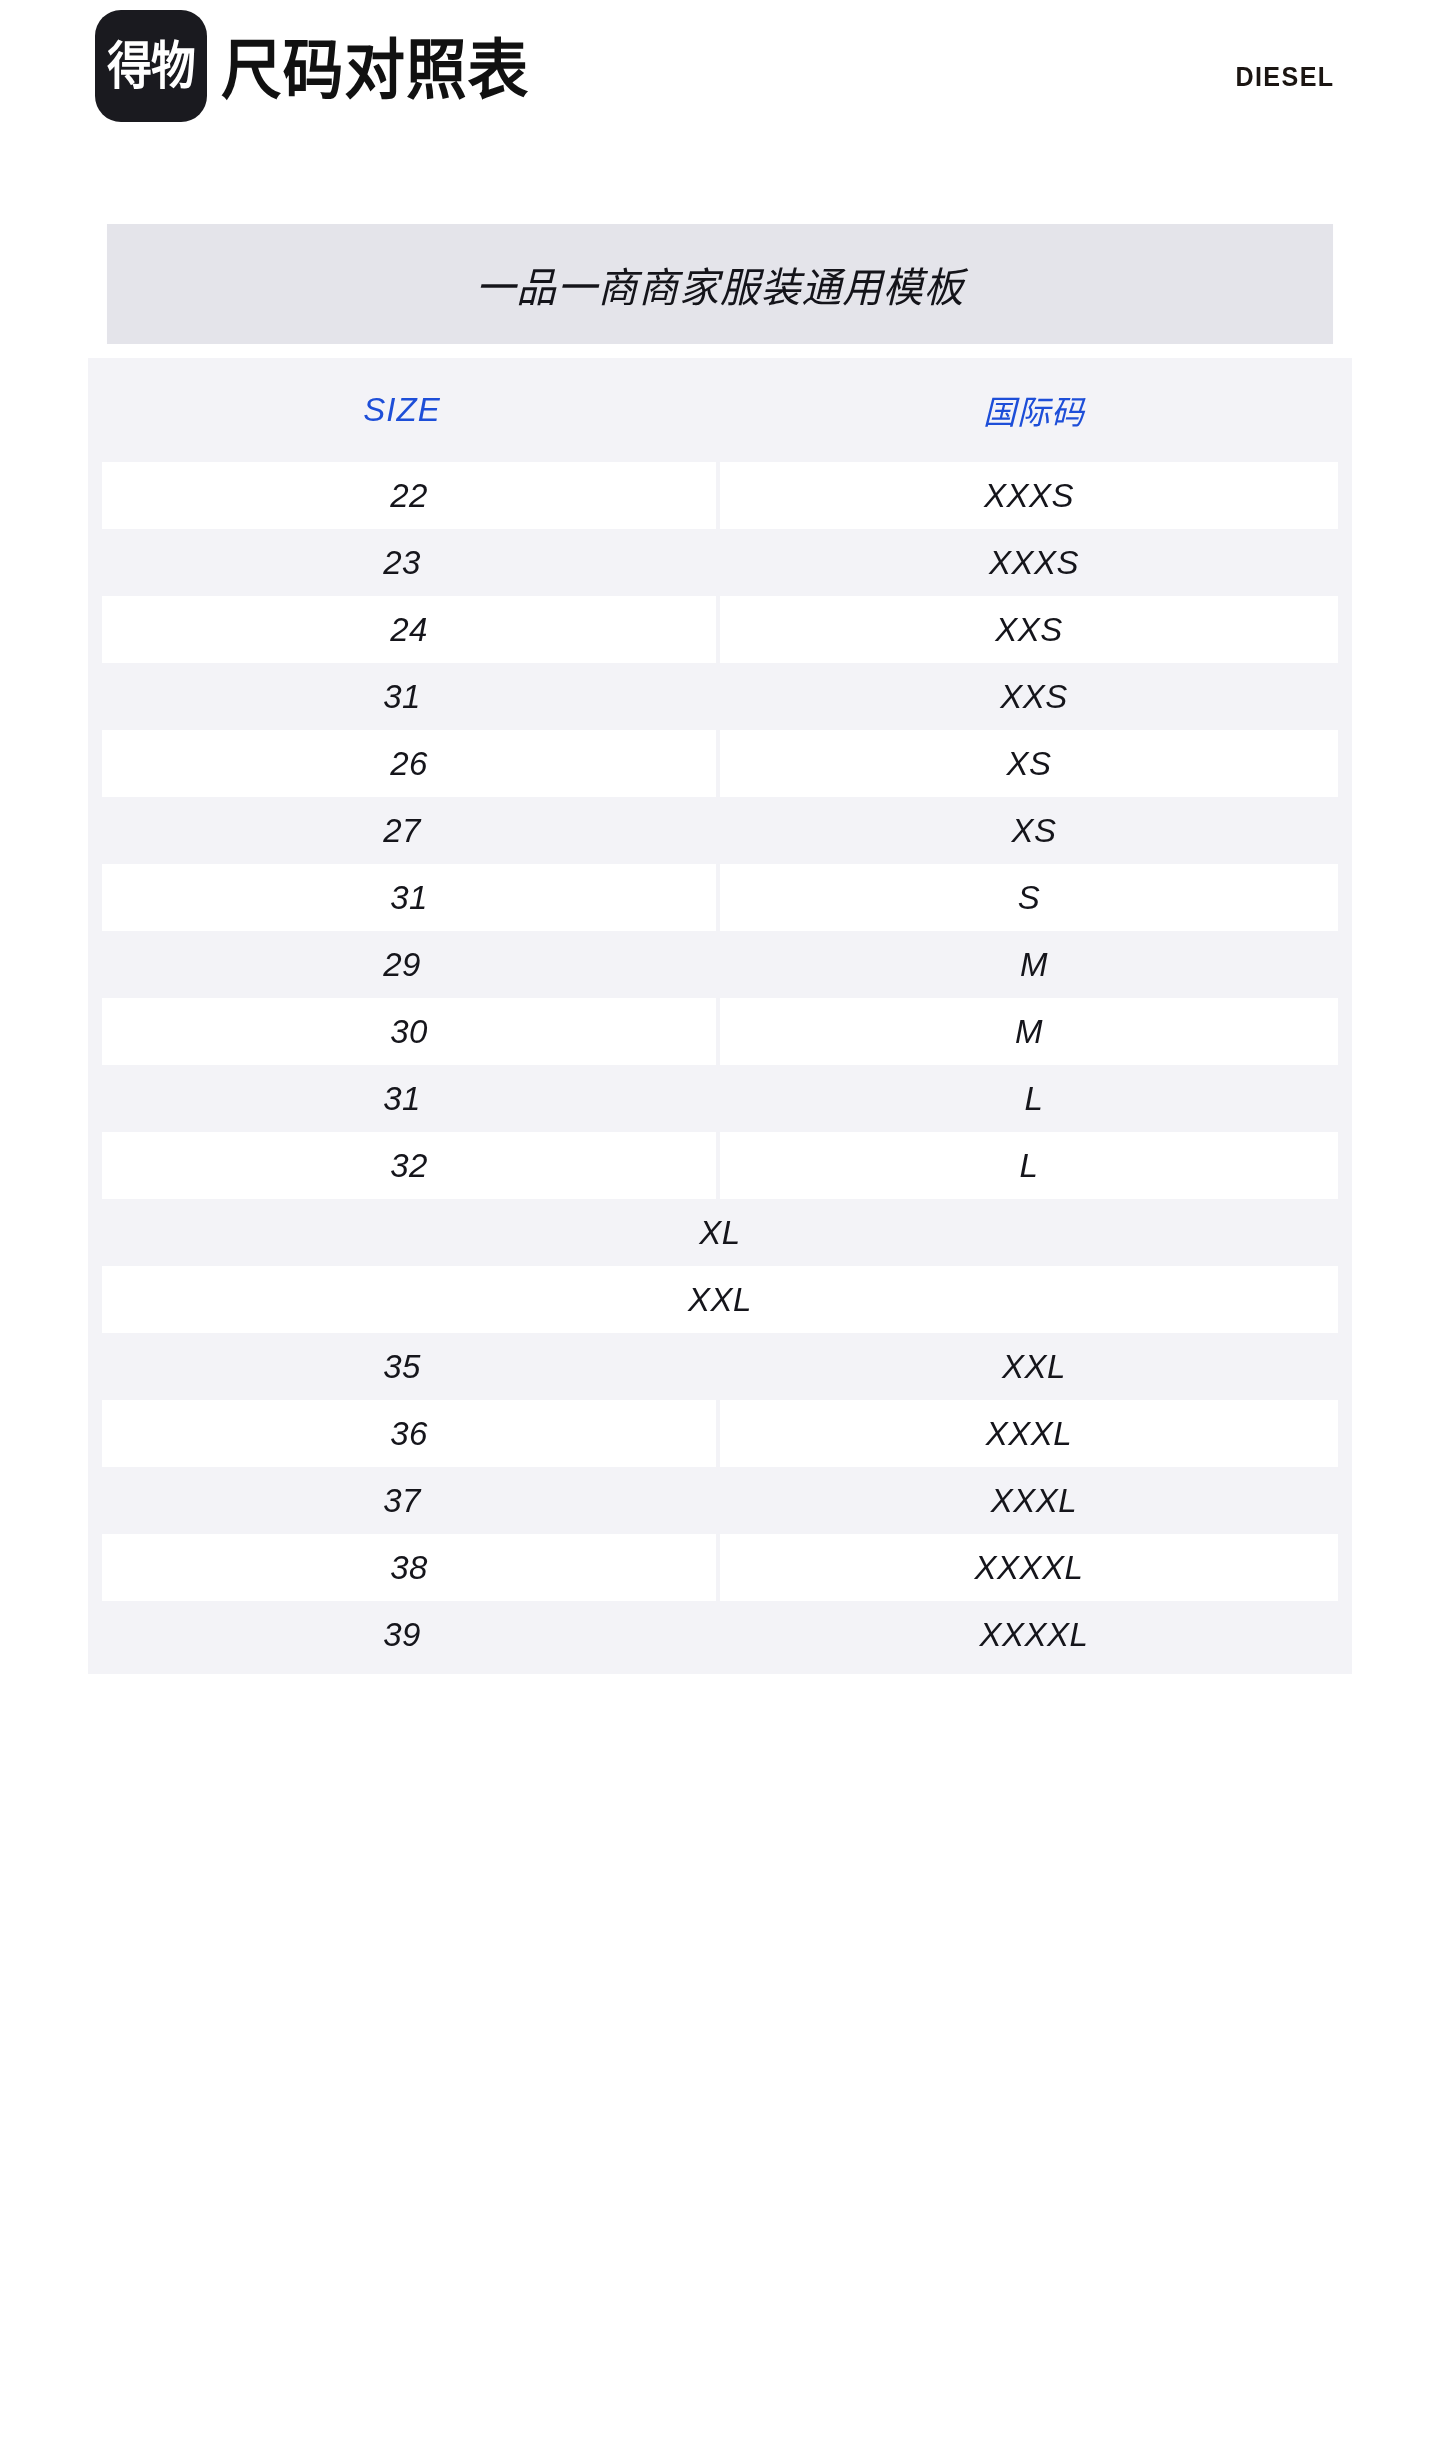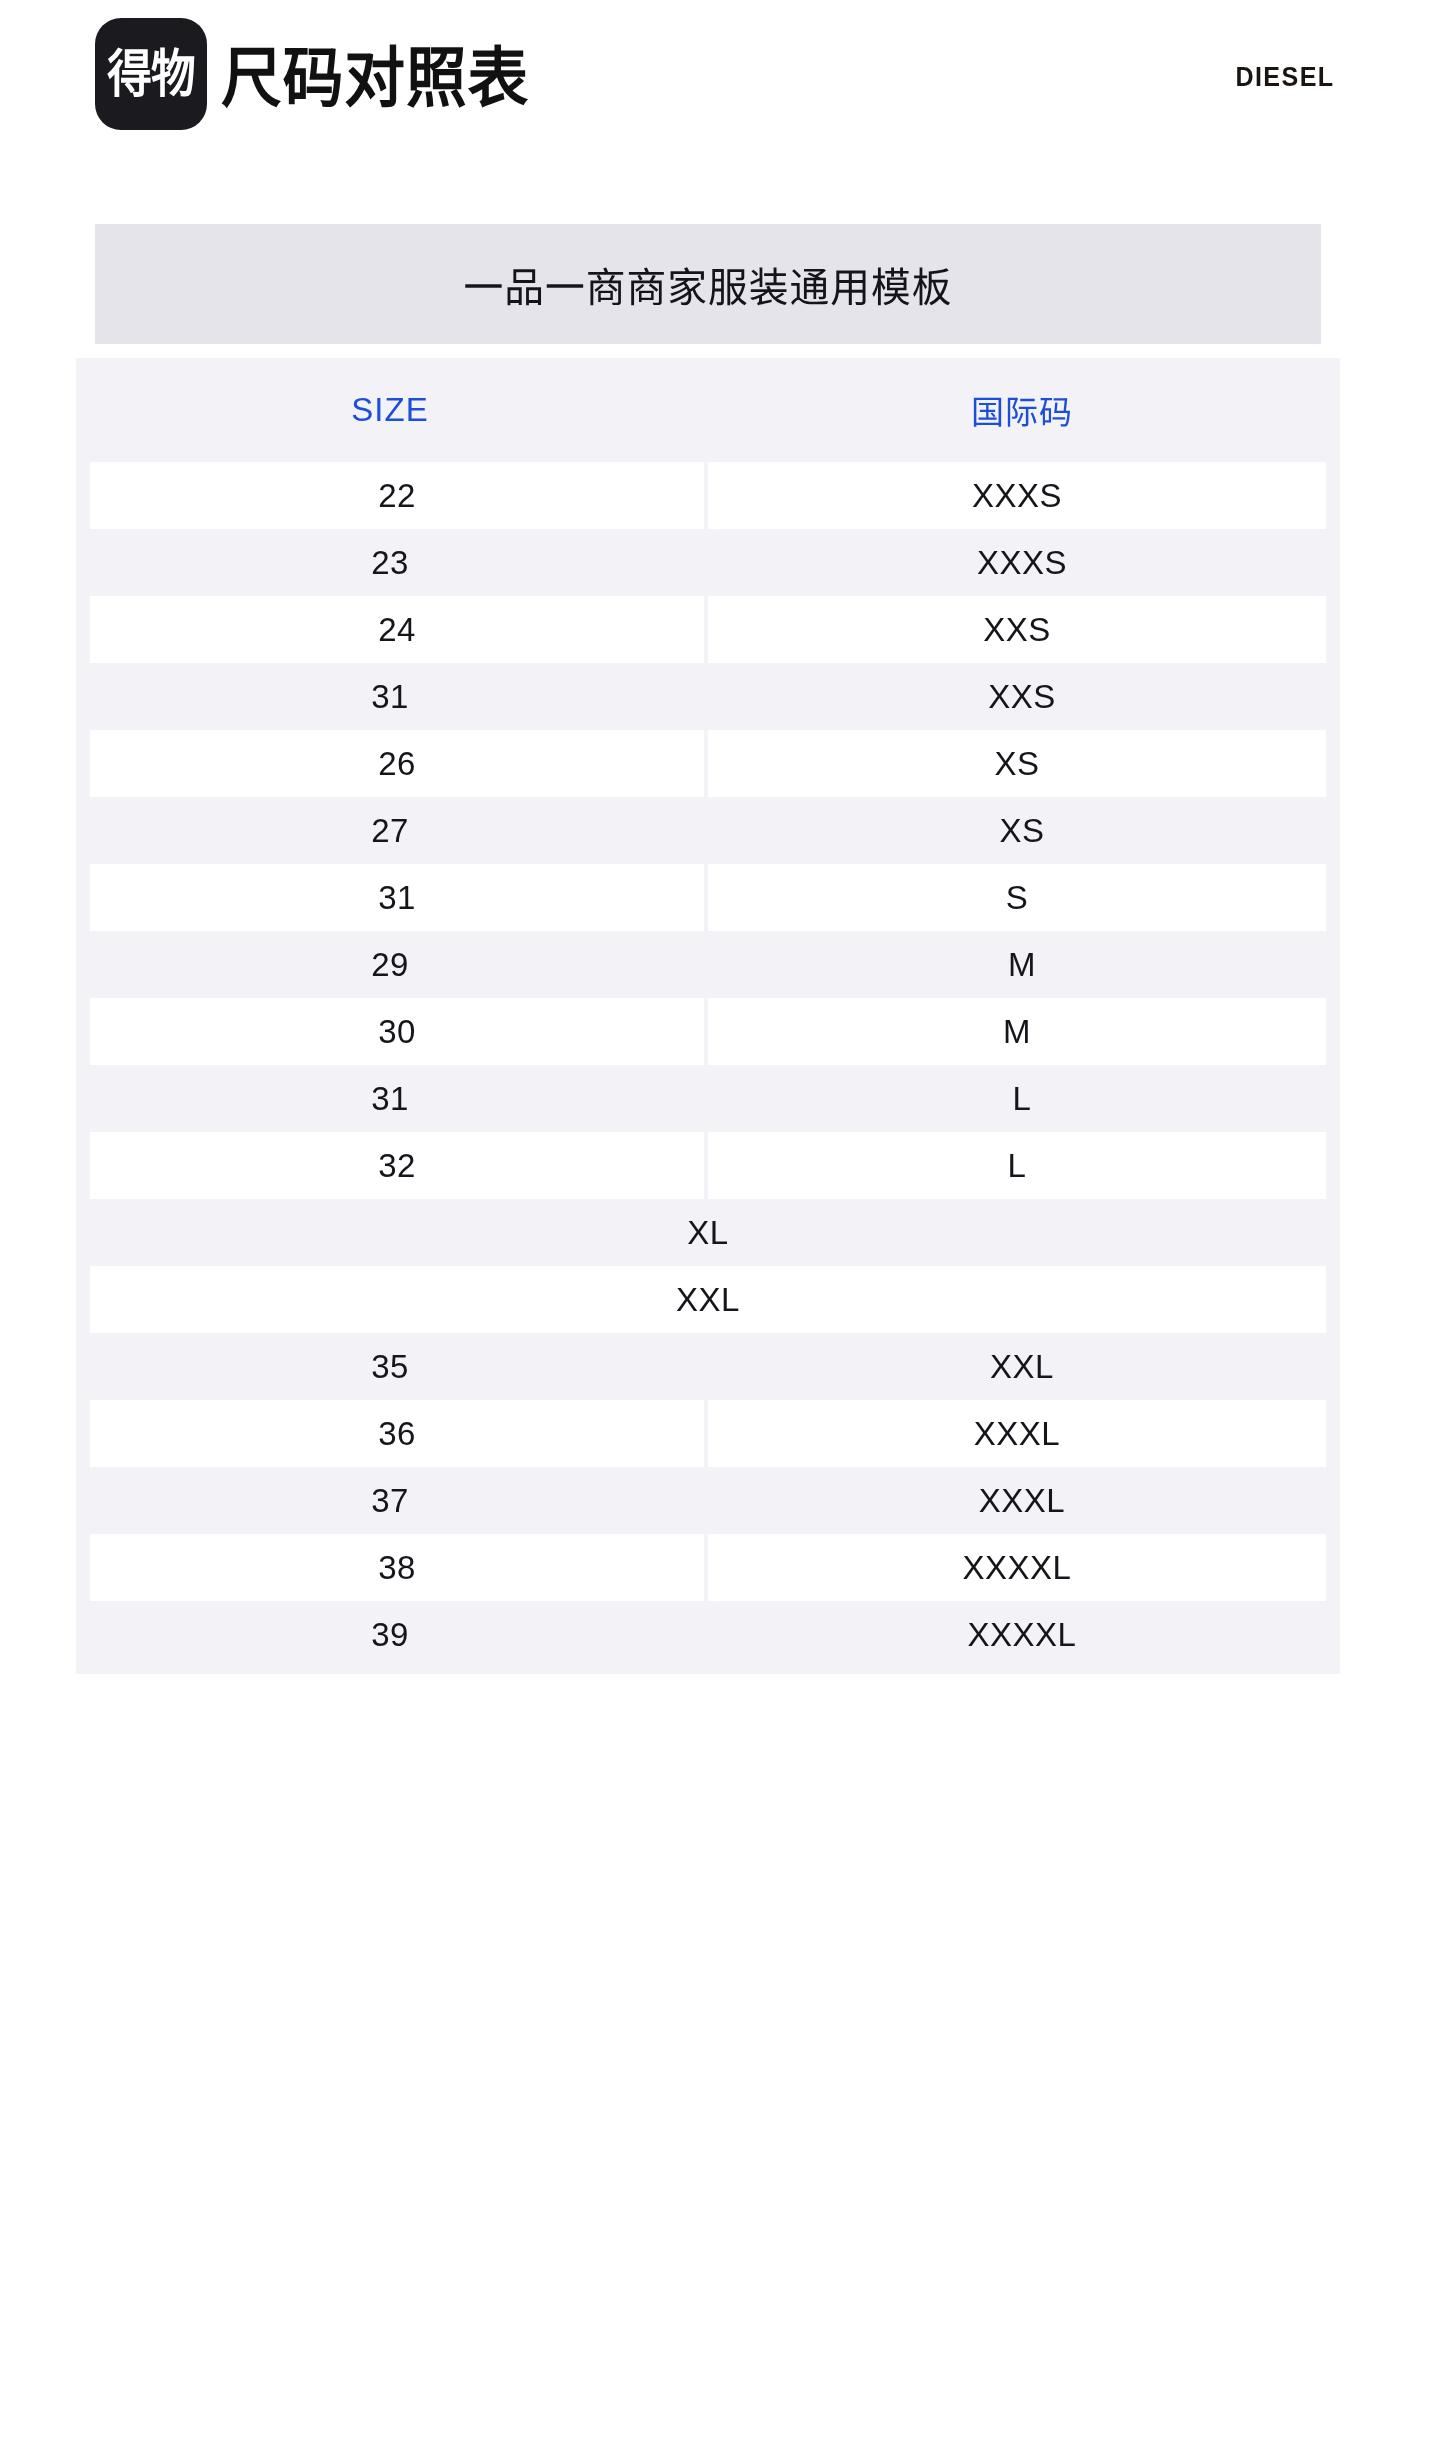--- a/index.html
+++ b/index.html
@@ -29,21 +29,21 @@
     position: absolute;
     left: 0;
     top: 0;
     width: 1440px;
     height: 200px;
   }
 
   .brand-block {
     position: absolute;
     left: 95px;
-    top: 18px;
+    top: 10px;
     display: flex;
     align-items: center;
     gap: 14px;
   }
 
   .dewu-logo {
     width: 112px;
     height: 112px;
     border-radius: 26px;
     background: #1a1a1f;
@@ -84,23 +84,24 @@
     letter-spacing: 1.5px;
     color: #1b1512;
     transform: scaleX(0.93);
     transform-origin: right center;
     font-family: "Liberation Sans", sans-serif;
   }
 
   
   .size-table {
     position: absolute;
-    left: 76px;
+    left: 88px;
     top: 224px;
     width: 1264px;
+    font-style: italic;
   }
 
   .table-caption {
     height: 120px;
     background: #e4e4ea;
     display: flex;
     align-items: center;
     justify-content: center;
     font-size: 41px;
     font-weight: 400;

